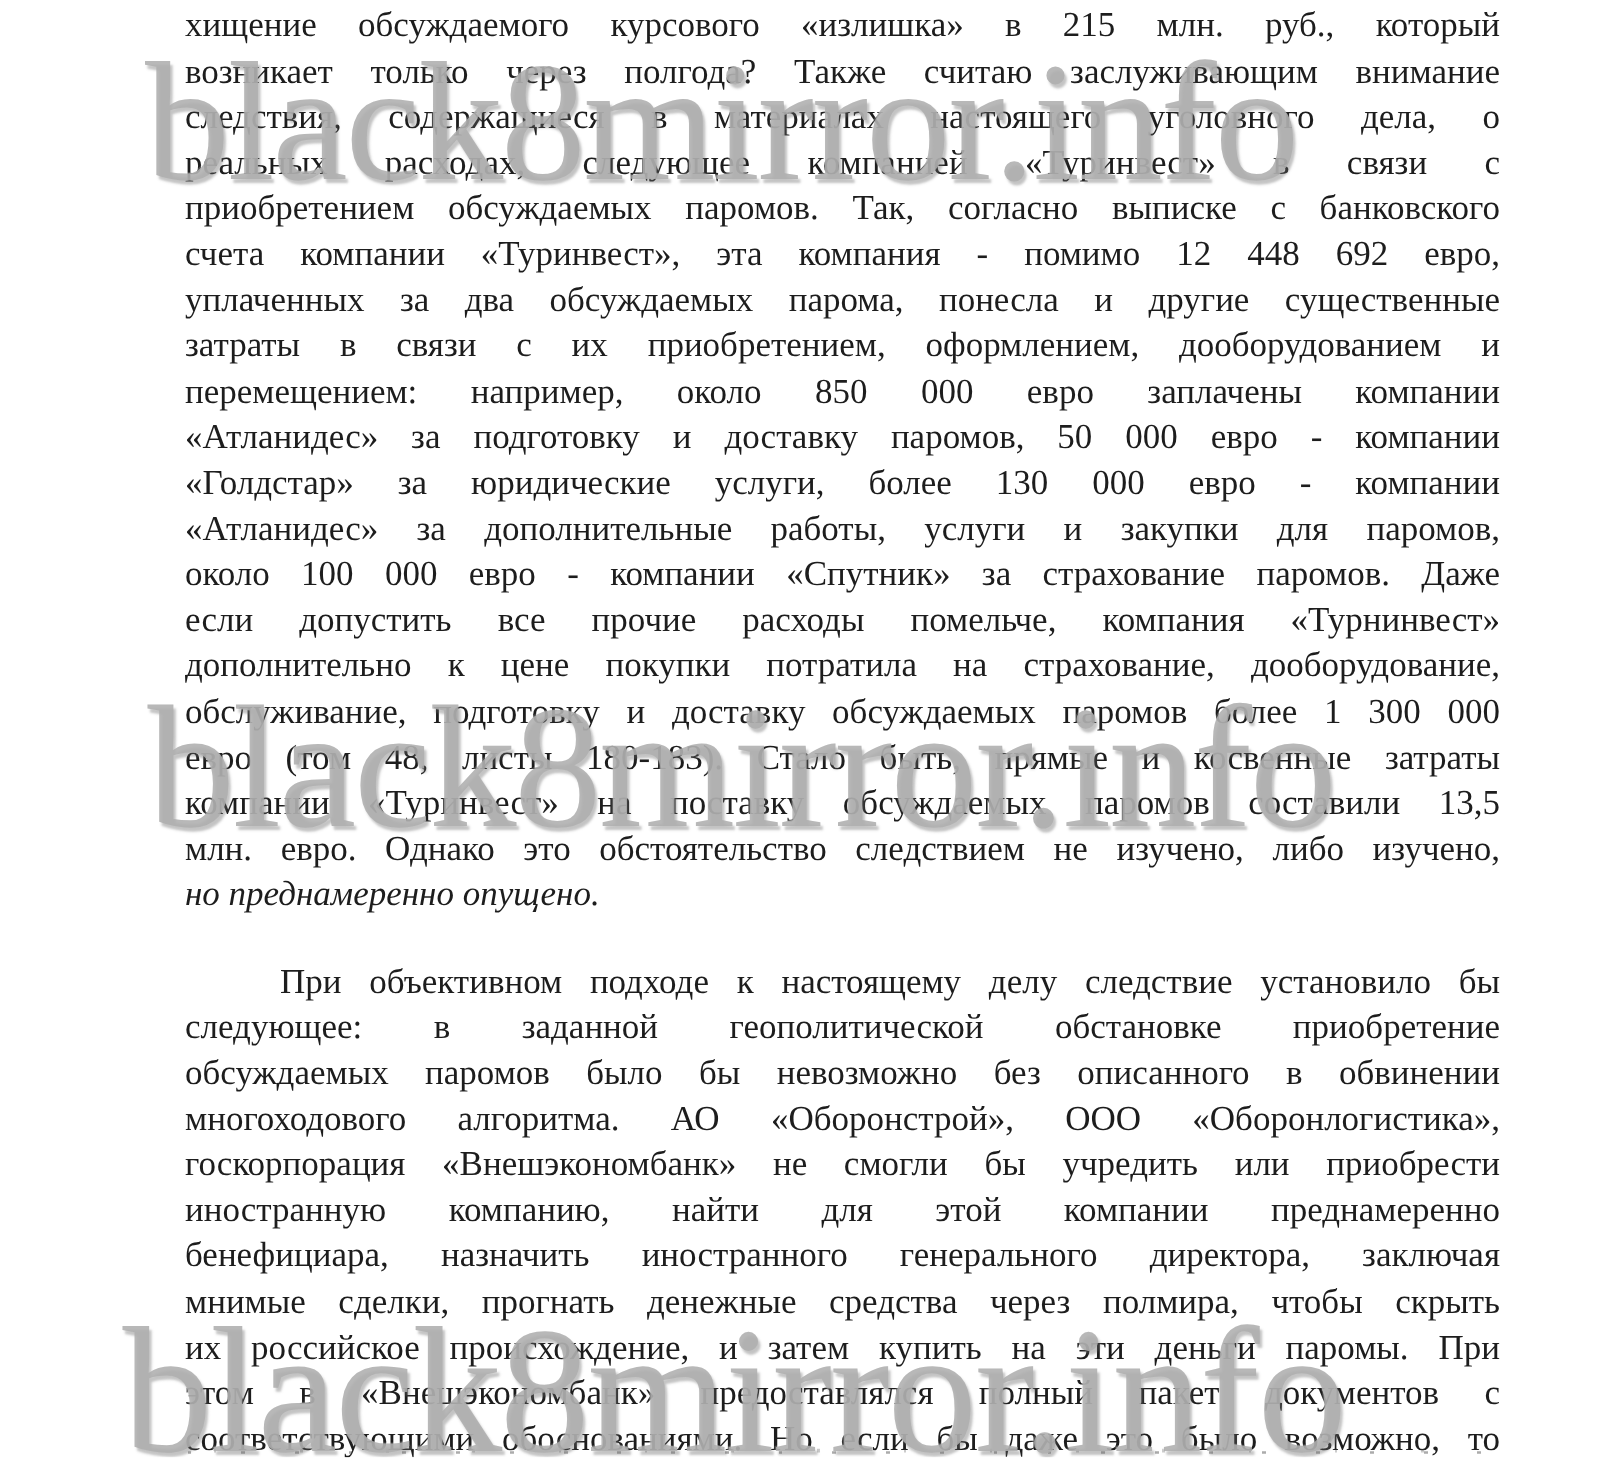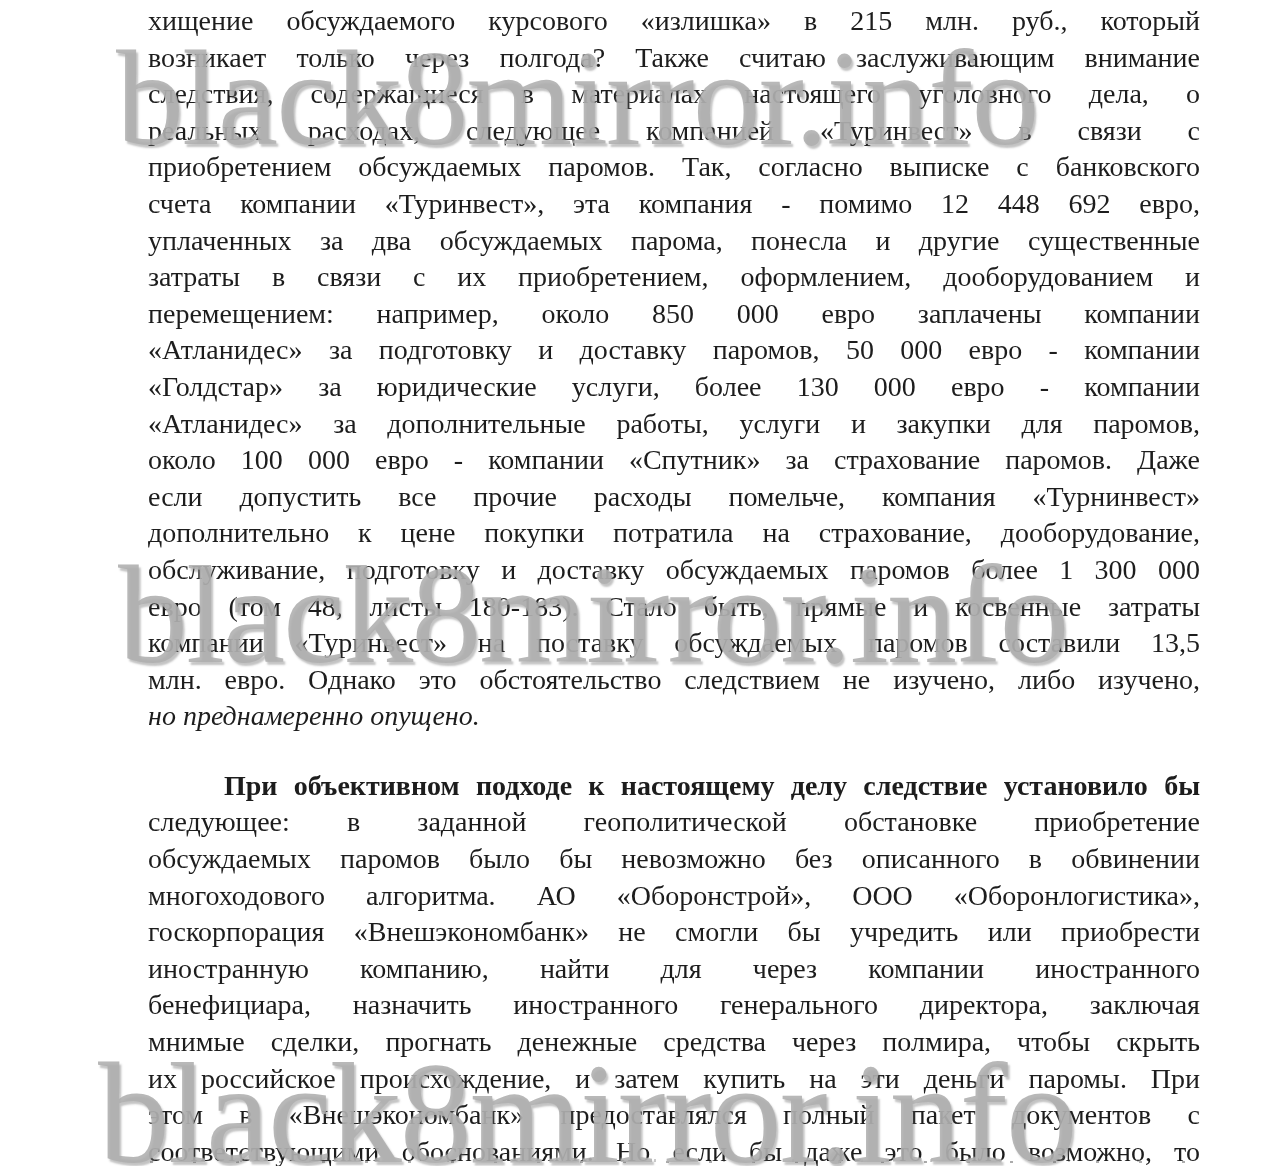--- a/index.html
+++ b/index.html
@@ -22,21 +22,21 @@
     height:36.6px;
     overflow:hidden;
     text-align:justify;
     white-space:normal;
   }
   
   .line::after{content:"";display:inline-block;width:100%;height:0;}
   .line.last{text-align:left;font-style:italic;}
   .line.last::after{content:none;}
   .para2{margin-top:33px;}
-  .para2 .line:first-child{text-indent:76px;font-weight:bold;}
+  .para2 .line:first-child{text-indent:76px;}
   .watermark{
     position:absolute;
     font-family:Liberation Serif, serif;
     color:rgba(174,174,174,0.88);
     white-space:nowrap;
     letter-spacing:-2px;
     text-shadow:2px 3px 2px rgba(105,105,105,0.40), -1px -1px 0 rgba(255,255,255,0.20);
     z-index:5;
     pointer-events:none;
     line-height:1;
@@ -86,21 +86,21 @@
       <div class="line">млн. евро. Однако это обстоятельство следствием не изучено, либо изучено,</div>
       <div class="line last">но преднамеренно опущено.</div>
     </div>
 
     <div class="para para2">
       <div class="line">При объективном подходе к настоящему делу следствие установило бы</div>
       <div class="line">следующее: в заданной геополитической обстановке приобретение</div>
       <div class="line">обсуждаемых паромов было бы невозможно без описанного в обвинении</div>
       <div class="line">многоходового алгоритма. АО «Оборонстрой», ООО «Оборонлогистика»,</div>
       <div class="line">госкорпорация «Внешэкономбанк» не смогли бы учредить или приобрести</div>
-      <div class="line">иностранную компанию, найти для через компании иностранного</div>
+      <div class="line">иностранную компанию, найти для этой компании преднамеренно</div>
       <div class="line">бенефициара, назначить иностранного генерального директора, заключая</div>
       <div class="line">мнимые сделки, прогнать денежные средства через полмира, чтобы скрыть</div>
       <div class="line">их российское происхождение, и затем купить на эти деньги паромы. При</div>
       <div class="line">этом в «Внешэкономбанк» предоставлялся полный пакет документов с</div>
       <div class="line">соответствующими обоснованиями. Но если бы даже это было возможно, то</div>
     </div>
 
   </div>
 
   <div class="watermark wm-top">black8mirror.info</div>

